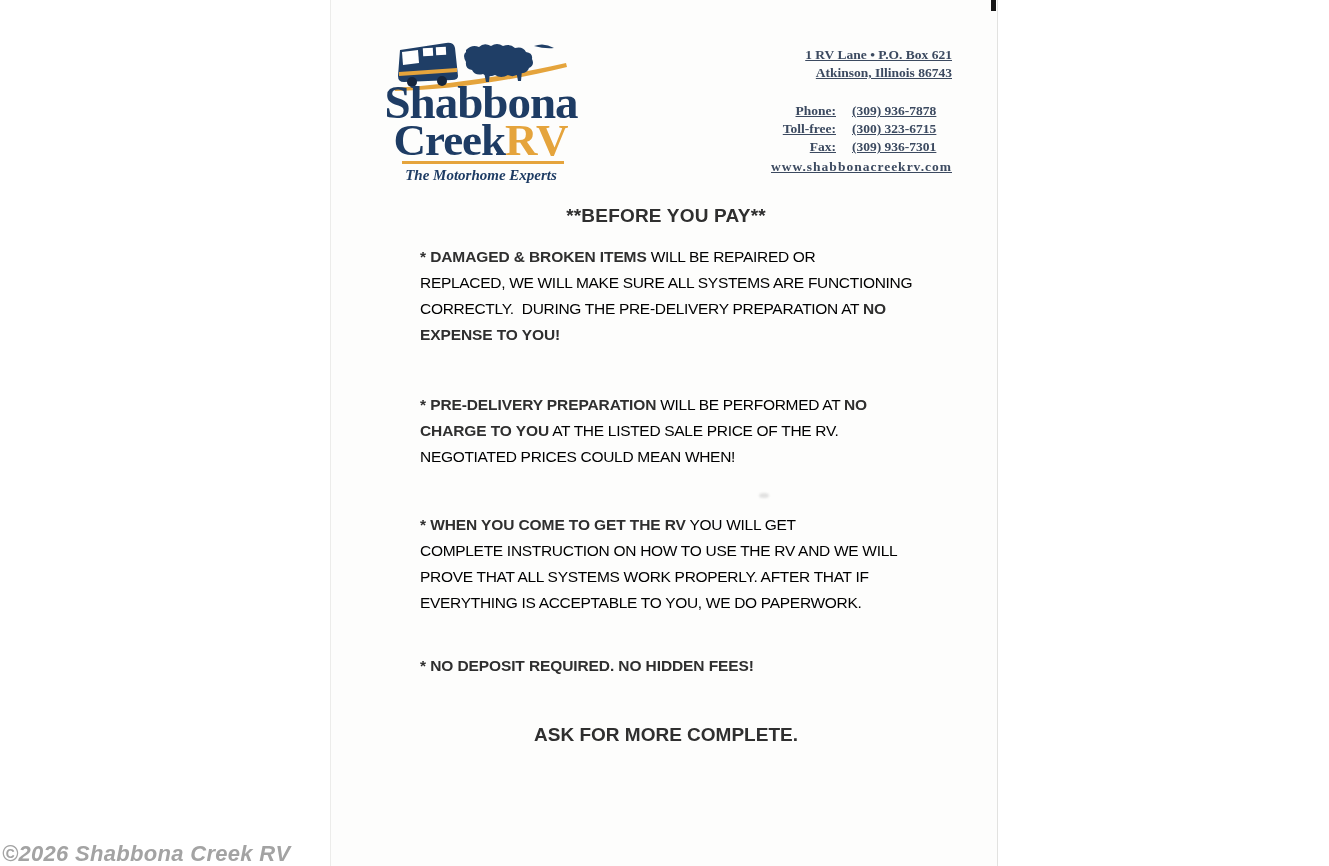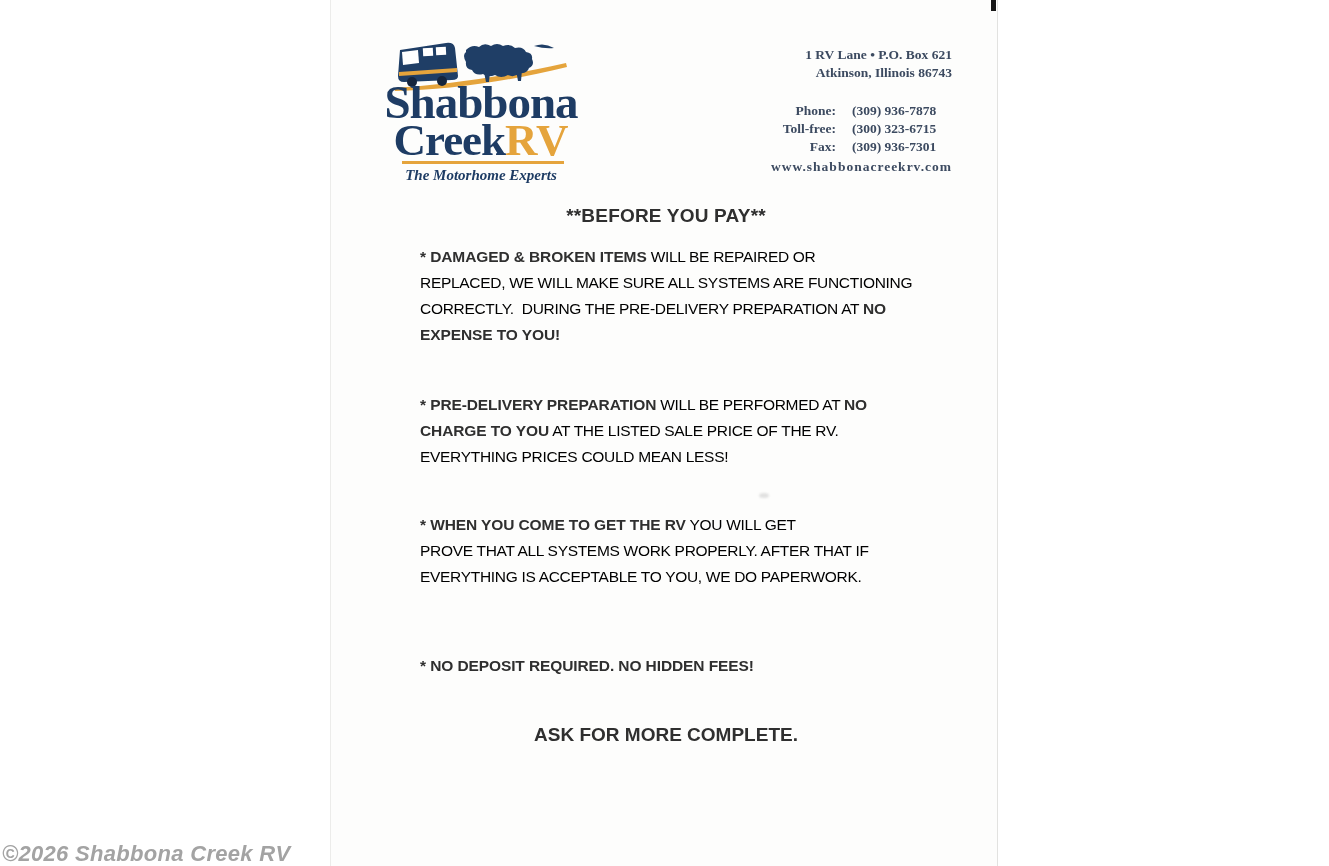--- a/index.html
+++ b/index.html
@@ -23,21 +23,21 @@
       color:#1e3c64;letter-spacing:-1px;}
   .logo-line2 .gold{color:#e5a43c;letter-spacing:0;}
   .logo-rule{position:absolute;left:26px;top:131px;width:162px;height:3px;background:#e5a43c;}
   .logo-tagline{position:absolute;left:0;top:137px;width:210px;text-align:center;
       font-family:"Liberation Serif",serif;font-style:italic;font-weight:700;font-size:15px;
       color:#1e3c64;}
 
   
   .contact{position:absolute;top:46px;right:45px;text-align:right;
       font-family:"Liberation Serif",serif;font-weight:700;font-size:13.5px;line-height:18px;
-      color:#3c4a60;}
+      color:#3c4a60;text-decoration:underline;}
   .contact-rows{margin-top:20px;}
   .contact-row{display:flex;justify-content:flex-end;line-height:18px;}
   .c-label{margin-right:16px;text-align:right;}
   .c-value{width:100px;text-align:left;}
   .website{margin-top:2px;letter-spacing:1px;}
 
   
   .body-col{position:absolute;left:89px;top:0;width:492px;height:866px;color:#3a3a3a;}
   .heading{position:absolute;left:0;top:205px;width:100%;text-align:center;
       font-size:19px;font-weight:700;color:#2f2f2f;letter-spacing:.2px;}
@@ -111,24 +111,25 @@
       <div>
           <div class="para p1">
             <div class="line"><span class="seg bold">* DAMAGED &amp; BROKEN ITEMS</span><span class="seg"> WILL BE REPAIRED OR</span></div>
             <div class="line"><span class="seg">REPLACED, WE WILL MAKE SURE ALL SYSTEMS ARE FUNCTIONING</span></div>
             <div class="line"><span class="seg">CORRECTLY.  DURING THE PRE-DELIVERY PREPARATION AT </span><span class="seg bold">NO</span></div>
             <div class="line"><span class="seg bold">EXPENSE TO YOU!</span></div>
           </div>
           <div class="para p2">
             <div class="line"><span class="seg bold">* PRE-DELIVERY PREPARATION</span><span class="seg"> WILL BE PERFORMED AT </span><span class="seg bold">NO</span></div>
             <div class="line"><span class="seg bold">CHARGE TO YOU</span><span class="seg"> AT THE LISTED SALE PRICE OF THE RV.</span></div>
-            <div class="line"><span class="seg">EVERYTHING PRICES COULD MEAN LESS!</span></div>
+            <div class="line"><span class="seg">NEGOTIATED PRICES COULD MEAN WHEN!</span></div>
           </div>
           <div class="para p3">
             <div class="line"><span class="seg bold">* WHEN YOU COME TO GET THE RV</span><span class="seg"> YOU WILL GET</span></div>
+            <div class="line"><span class="seg">COMPLETE INSTRUCTION ON HOW TO USE THE RV AND WE WILL</span></div>
             <div class="line"><span class="seg">PROVE THAT ALL SYSTEMS WORK PROPERLY. AFTER THAT IF</span></div>
             <div class="line"><span class="seg">EVERYTHING IS ACCEPTABLE TO YOU, WE DO PAPERWORK.</span></div>
           </div>
           <div class="para p4">
             <div class="line"><span class="seg bold">* NO DEPOSIT REQUIRED. NO HIDDEN FEES!</span></div>
           </div>
         </div>
       <div class="closing">ASK FOR MORE COMPLETE.</div>
     </div>
 

